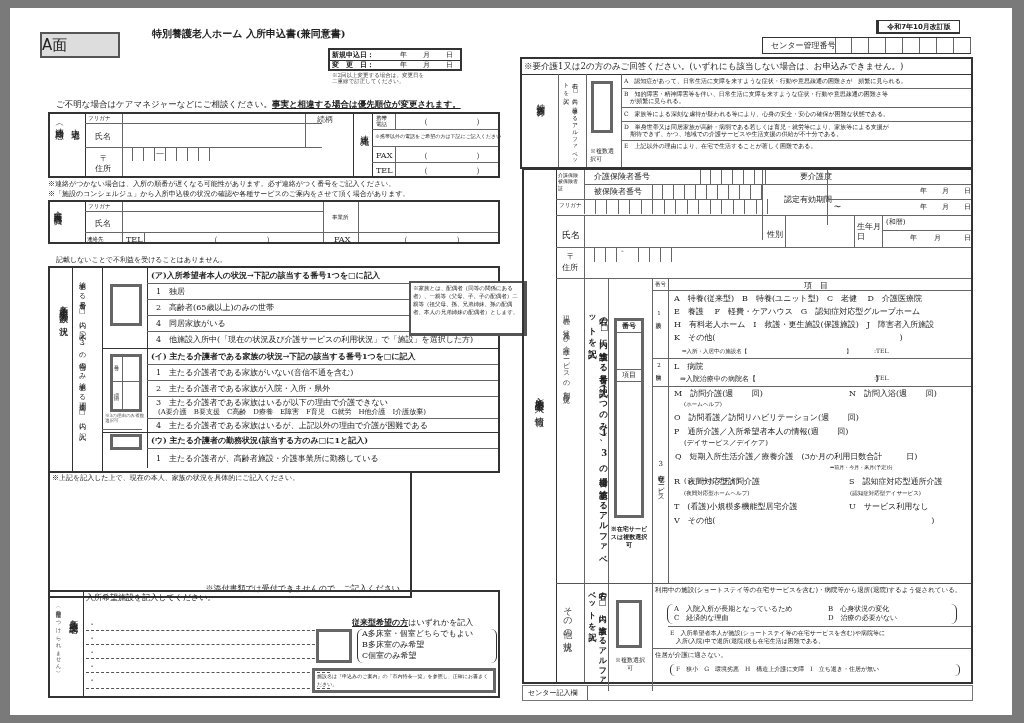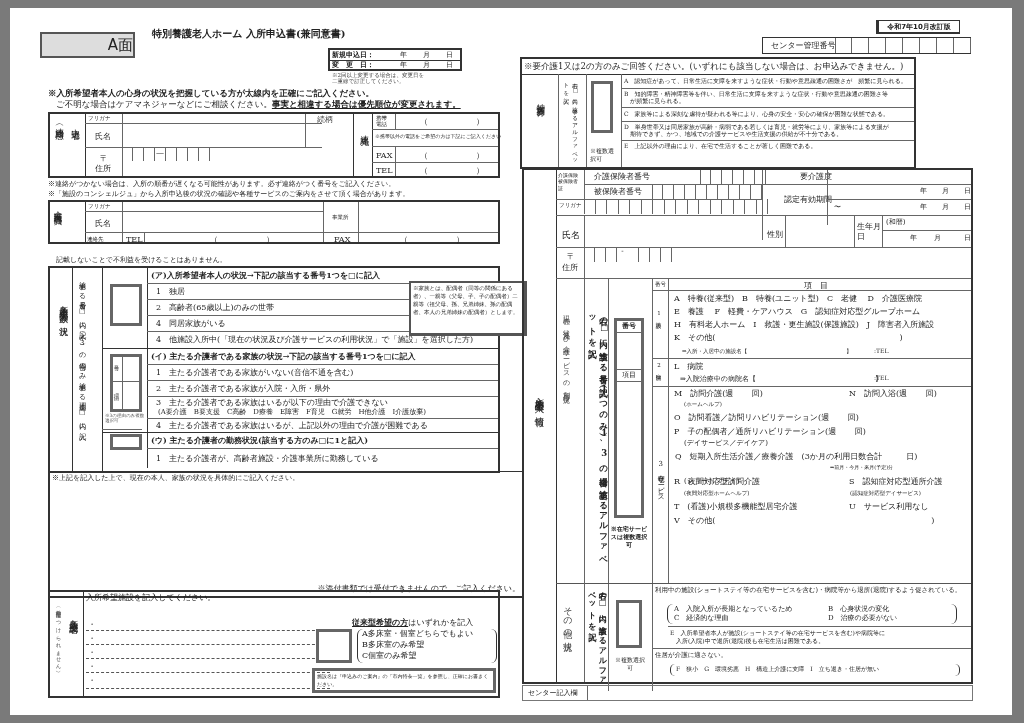--- a/index.html
+++ b/index.html
@@ -19,38 +19,37 @@
 .cells{display:flex;position:absolute}
 .cells span{display:block;border-right:1px solid #666;height:100%}
 .cells span:first-child{border-left:1px solid #666}
 .u{text-decoration:underline}
 </style>
 </head>
 <body>
 
 <div class="page">
 
-  <div class="abs" style="left:30px;top:24px;width:95px;height:26px;border:2px solid #555;background:#ddd;font-family:'DejaVu Sans',sans-serif;font-size:15px;text-align:right;line-height:22px">A面</div>
+  <div class="abs" style="left:30px;top:24px;width:80px;height:26px;border:2px solid #555;background:#ddd;font-family:'DejaVu Sans',sans-serif;font-size:15px;text-align:left;line-height:22px">A面</div>
   <div class="abs t9 b" style="left:142px;top:20px;font-size:10px">特別養護老人ホーム 入所申込書(兼同意書)</div>
 
   <div class="abs" style="left:318px;top:40px;width:134px;height:23px;border:2px solid #333">
     <div class="abs t7 b" style="left:2px;top:1px">新規申込日：</div>
     <div class="abs t7" style="left:70px;top:1px">年</div>
     <div class="abs t7" style="left:93px;top:1px">月</div>
     <div class="abs t7" style="left:116px;top:1px">日</div>
     <div class="hl" style="left:0;right:0;top:10px;border-color:#333"></div>
     <div class="abs t7 b" style="left:2px;top:11px">変　更　日：</div>
     <div class="abs t7" style="left:70px;top:11px">年</div>
     <div class="abs t7" style="left:93px;top:11px">月</div>
     <div class="abs t7" style="left:116px;top:11px">日</div>
   </div>
   <div class="abs t6" style="left:322px;top:64px;white-space:pre-line;color:#444">※2回以上変更する場合は、変更日を
 二重線で訂正してください。</div>
 
-  <div class="abs t b" style="left:38px;top:80px;font-size:8.5px">※入所希望者本人の心身の状況を把握している方が太線内を正確にご記入ください。</div>
   <div class="abs t" style="left:46px;top:91px;font-size:8.5px">
     <span>ご不明な場合はケアマネジャーなどにご相談ください。</span><span class="b u">事実と相違する場合は優先順位が変更されます。</span>
   </div>
 
   <div class="abs" style="left:38px;top:104px;width:452px;height:66px;border:2px solid #333">
     <div class="abs t9 vt" style="left:4px;top:6px;height:56px">（連絡窓口）</div>
     <div class="abs t9 vt" style="left:20px;top:8px">申込者</div>
     <div class="vl" style="left:35px;top:0;bottom:0;border-color:#333"></div>
     <div class="abs t6" style="left:38px;top:1px">フリガナ</div>
     <div class="hl" style="left:35px;width:237px;top:9px"></div>
@@ -157,21 +156,21 @@
     <div class="hl" style="left:97px;right:0;top:150px"></div>
     <div class="abs t" style="left:106px;top:153px">4　主たる介護者である家族はいるが、上記以外の理由で介護が困難である</div>
     <div class="hl" style="left:52px;right:0;top:164px;border-color:#333"></div>
     <div class="abs t b" style="left:101px;top:168px">(ウ) 主たる介護者の勤務状況(該当する方のみ□に1と記入)</div>
     <div class="hl" style="left:97px;right:0;top:180px"></div>
     <div class="abs t" style="left:106px;top:186px">1　主たる介護者が、高齢者施設・介護事業所に勤務している</div>
   </div>
 
   <div class="abs t6" style="left:399px;top:273px;width:118px;height:55px;border:2px solid #555;border-right-width:3px;border-bottom-width:3px;background:#fff;padding:2px;white-space:normal;line-height:1.45;font-size:5.5px">※家族とは、配偶者（同等の関係にある者）、一親等（父母、子、子の配偶者）二親等（祖父母、孫、兄弟姉妹、孫の配偶者、本人の兄弟姉妹の配偶者）とします。</div>
 
-  <div class="abs" style="left:38px;top:463px;width:476px;height:127px;border:2px solid #333;border-top-width:1px">
+  <div class="abs" style="left:38px;top:463px;width:364px;height:127px;border:2px solid #333;border-top-width:1px">
     <div class="abs t7" style="left:2px;top:2px">※上記を記入した上で、現在の本人、家族の状況を具体的にご記入ください。</div>
     <div class="abs t" style="right:2px;bottom:2px">※添付書類では受付できませんので、ご記入ください。</div>
   </div>
 
   <div class="abs" style="left:38px;top:582px;width:452px;height:108px;border:2px solid #333">
     <div class="abs t9 vt" style="left:18px;top:20px">入所希望施設名</div>
     <div class="abs t6 vt" style="left:6px;top:12px;color:#555">（希望順位はつけられません）</div>
     <div class="vl" style="left:33px;top:0;bottom:0;border-color:#333"></div>
     <div class="abs t" style="left:36px;top:1px">入所希望施設を記入してください。</div>
     <div class="abs t" style="left:38px;top:28px">・</div>
@@ -209,21 +208,21 @@
         <span style="width:17px"></span>
         <span style="width:17px"></span>
         <span style="width:17px"></span>
         <span style="width:17px"></span>
         <span style="width:17px"></span>
         <span style="width:17px"></span>
         <span style="width:17px"></span>
     </div>
   </div>
 
-  <div class="abs" style="left:510px;top:49px;width:396px;height:112px;border:2px solid #333">
+  <div class="abs" style="left:510px;top:49px;width:453px;height:112px;border:2px solid #333">
     <div class="abs t9" style="left:2px;top:2px;font-size:8.5px">※要介護1又は2の方のみご回答ください。(いずれにも該当しない場合は、お申込みできません。)</div>
     <div class="hl" style="left:0;right:0;top:15px;border-color:#333"></div>
     <div class="abs t9 vt" style="left:14px;top:38px;font-size:8.5px;height:60px;white-space:normal">特例入所要件</div>
     <div class="vl" style="left:36px;top:15px;bottom:0"></div>
     <div class="abs t6 vt" style="left:40px;top:20px;height:88px;white-space:normal;line-height:1.6">右の□内に該当するアルファベットを記入</div>
     <div class="vl" style="left:64px;top:15px;bottom:0"></div>
     <div class="gbox abs" style="left:69px;top:22px;width:22px;height:52px"></div>
     <div class="abs t6" style="left:68px;top:88px;width:28px;white-space:normal;font-size:6px;line-height:1.4">※複数選択可</div>
     <div class="vl" style="left:99px;top:15px;bottom:0"></div>
     <div class="abs t6" style="left:102px;top:19px;font-size:6px">A　認知症があって、日常生活に支障を来すような症状・行動や意思疎通の困難さが　頻繁に見られる。</div>
@@ -370,21 +369,21 @@
     <div class="abs t" style="left:150px;top:192px">L　病院</div>
     <div class="abs t7" style="left:156px;top:205px">⇒入院治療中の病院名【　　　　　　　　　　　　　　　　　】</div>
     <div class="abs t6" style="left:350px;top:205px;font-size:6px">:TEL</div>
     <div class="hl" style="left:128px;right:0;top:216px"></div>
 
     <div class="abs t7 vt" style="left:132px;top:290px;line-height:1.1">3在宅サービス</div>
     <div class="abs t" style="left:150px;top:219px">M　訪問介護(週　　 回)</div>
     <div class="abs t" style="left:325px;top:219px">N　訪問入浴(週　　 回)</div>
     <div class="abs t6" style="left:160px;top:231px">(ホームヘルプ)</div>
     <div class="abs t" style="left:150px;top:243px">O　訪問看護／訪問リハビリテーション(週　　 回)</div>
-    <div class="abs t" style="left:150px;top:257px">P　子の配偶者／通所リハビリテーション(週　　 回)</div>
+    <div class="abs t" style="left:150px;top:257px">P　通所介護／入所希望者本人の情報(週　　 回)</div>
     <div class="abs t7" style="left:160px;top:269px">(デイサービス／デイケア)</div>
     <div class="abs t" style="left:151px;top:282px">Q　短期入所生活介護／療養介護　(3か月の利用日数合計　　　日)</div>
     <div class="abs t7" style="left:160px;top:307px">(ショートステイ)</div>
     <div class="abs t6" style="left:306px;top:295px;font-size:5px">⇒前月・今月・来月(予定)分</div>
     <div class="abs t" style="left:150px;top:307px">R　夜間対応型訪問介護</div>
     <div class="abs t" style="left:325px;top:307px">S　認知症対応型通所介護</div>
     <div class="abs t6" style="left:160px;top:320px">(夜間対応型ホームヘルプ)</div>
     <div class="abs t6" style="left:326px;top:320px">(認知症対応型デイサービス)</div>
     <div class="abs t" style="left:150px;top:332px">T　(看護)小規模多機能型居宅介護</div>
     <div class="abs t" style="left:325px;top:332px">U　サービス利用なし</div>

